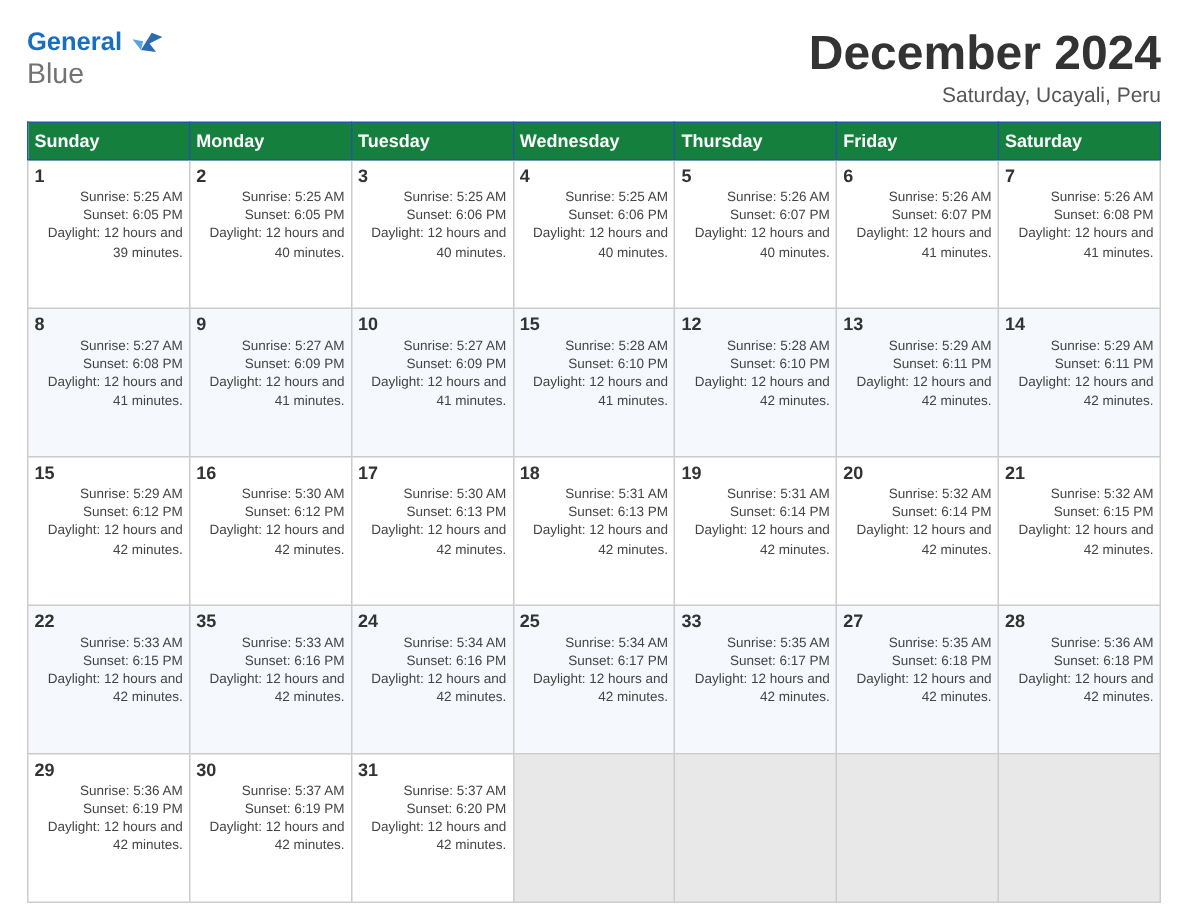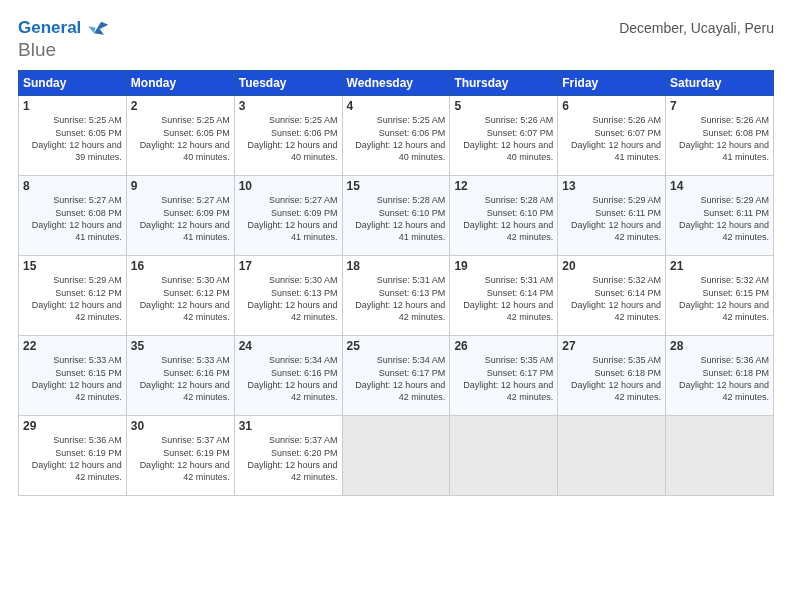--- a/index.html
+++ b/index.html
@@ -5,21 +5,21 @@
     * { margin: 0; padding: 0; box-sizing: border-box; }
     body {
       width: 792px;
       height: 612px;
       background: #fff;
       font-family: Arial, sans-serif;
       overflow: hidden;
     }
     .page {
       width: 792px;
-      height: 496px;
+      height: 612px;
       padding: 18px 18px 10px 18px;
       display: flex;
       flex-direction: column;
     }
     .header {
       display: flex;
       justify-content: space-between;
       align-items: flex-start;
       margin-bottom: 10px;
     }
@@ -48,21 +48,21 @@
       margin-top: 2px;
     }
     .calendar {
       flex: 1;
       border: 1px solid #ccc;
       border-collapse: collapse;
       width: 100%;
       table-layout: fixed;
     }
     .calendar thead tr th {
-      background: #1d4ed8;
+      background: #15803d;
       color: #fff;
       font-size: 12px;
       font-weight: bold;
       padding: 5px 4px;
       text-align: left;
       border: 1px solid #2058a0;
     }
     .calendar tbody tr td {
       border: 1px solid #ccc;
       vertical-align: top;
@@ -103,21 +103,22 @@
           <span style="color:#1a6fbd;">General</span>
           <svg class="logo-icon" viewBox="0 0 30 28" style="display:inline-block;vertical-align:middle;width:22px;height:20px;">
             <polygon points="8,20 18,4 28,8 16,14 22,22" fill="#2b6cb0"></polygon>
             <polygon points="8,20 0,10 10,12" fill="#5ba3e0"></polygon>
           </svg>
         </div>
         <div style="font-size:19px;font-weight:normal;color:#737373;line-height:1.15;">Blue</div>
       </div>
     </div>
     <div class="title-block">
-      <div class="subtitle">December, Ucayali, Peru</div>
+      <div class="main-title">December 2024</div>
+      <div class="subtitle">Saturday, Ucayali, Peru</div>
     </div>
   </div>
 
   <table class="calendar">
     <thead>
       <tr id="dow-header">
       <th>Sunday</th>
           <th>Monday</th>
           <th>Tuesday</th>
           <th>Wednesday</th>
@@ -228,21 +229,21 @@
           </td>
           <td>
             <span class="day-number">24</span>
             <div class="day-info">Sunrise: 5:34 AM<br>Sunset: 6:16 PM<br>Daylight: 12 hours and 42 minutes.</div>
           </td>
           <td>
             <span class="day-number">25</span>
             <div class="day-info">Sunrise: 5:34 AM<br>Sunset: 6:17 PM<br>Daylight: 12 hours and 42 minutes.</div>
           </td>
           <td>
-            <span class="day-number">26</span>
+            <span class="day-number">33</span>
             <div class="day-info">Sunrise: 5:35 AM<br>Sunset: 6:17 PM<br>Daylight: 12 hours and 42 minutes.</div>
           </td>
           <td>
             <span class="day-number">27</span>
             <div class="day-info">Sunrise: 5:35 AM<br>Sunset: 6:18 PM<br>Daylight: 12 hours and 42 minutes.</div>
           </td>
           <td>
             <span class="day-number">28</span>
             <div class="day-info">Sunrise: 5:36 AM<br>Sunset: 6:18 PM<br>Daylight: 12 hours and 42 minutes.</div>
           </td>

